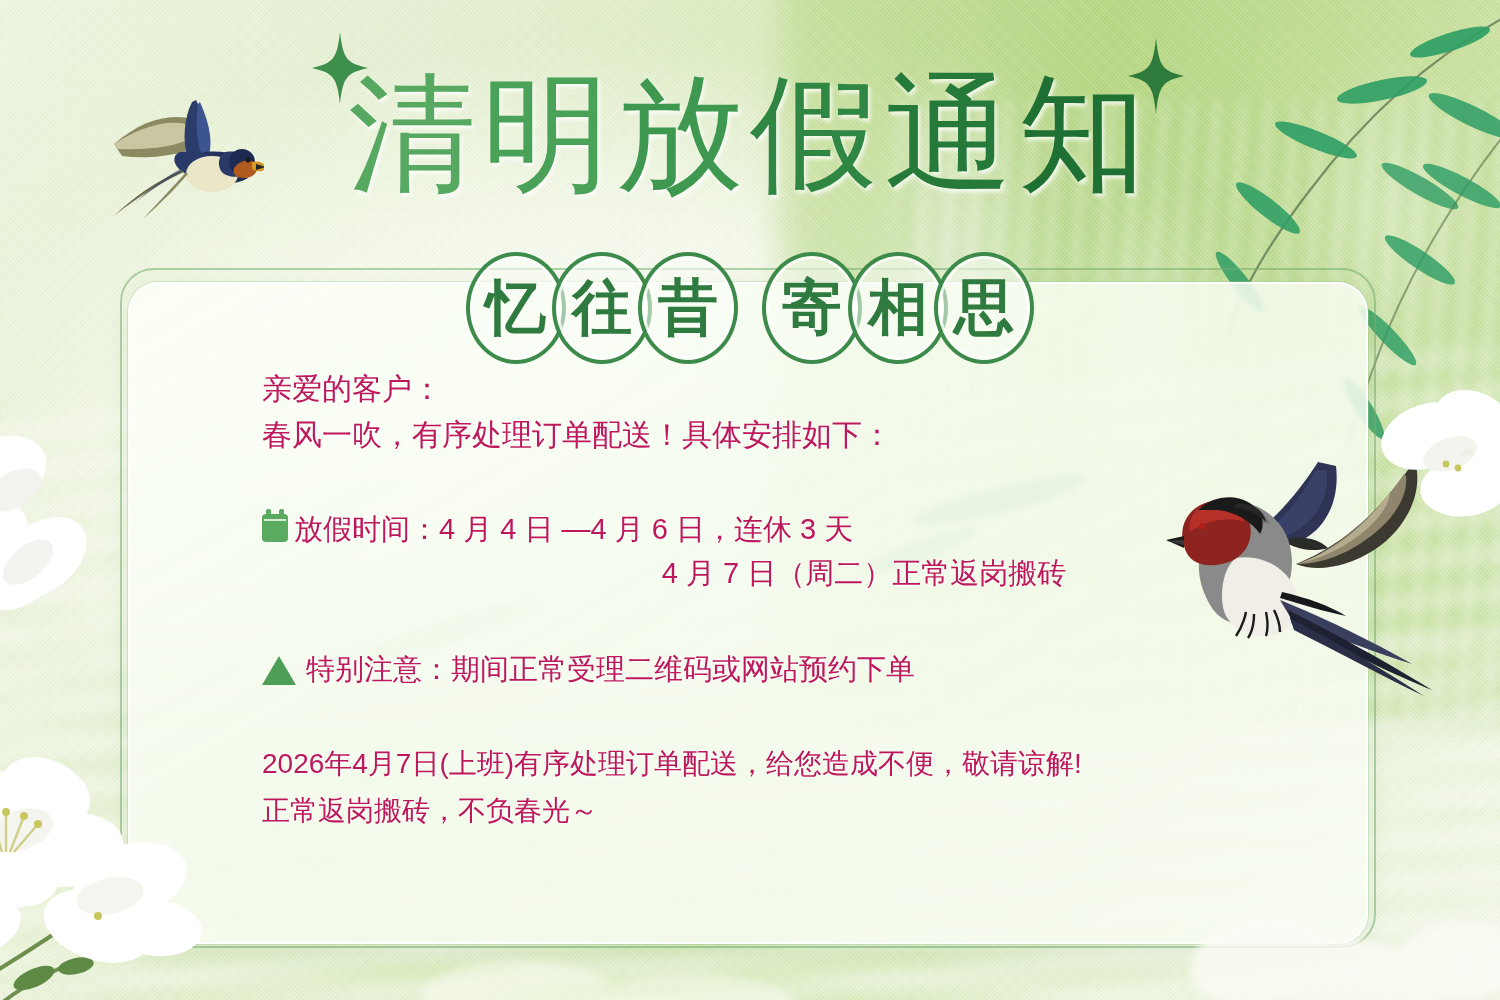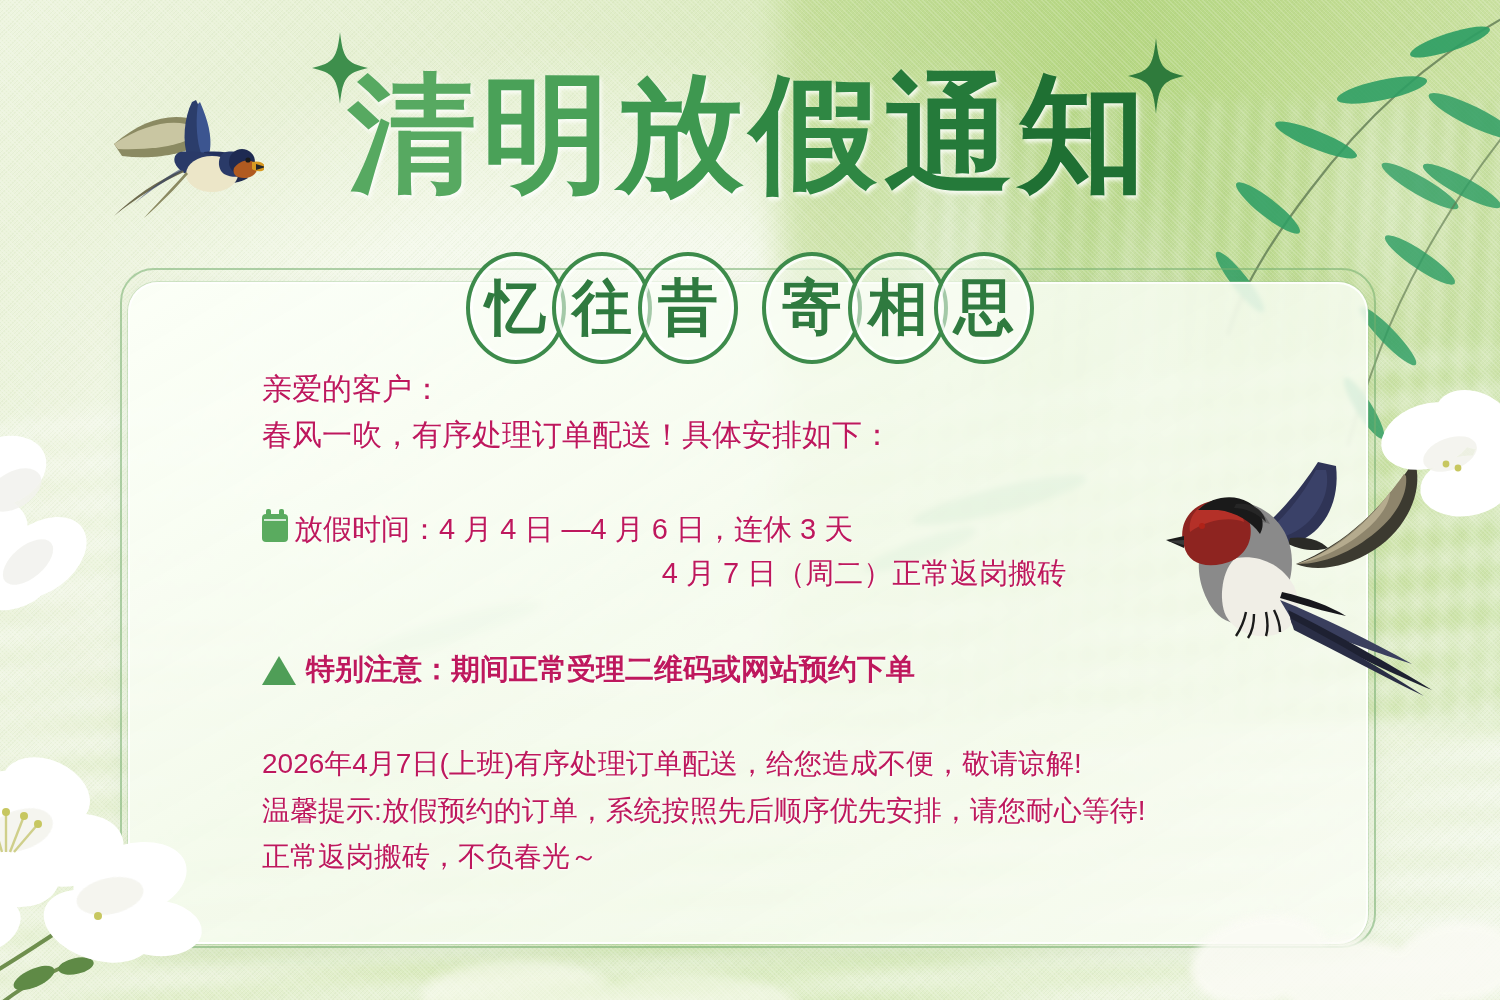--- a/index.html
+++ b/index.html
@@ -77,21 +77,21 @@
     backdrop-filter:blur(2px);
   }
 
   
   .willow{position:absolute;pointer-events:none;}
 
   
   .title{
     position:absolute;left:0;right:0;top:62px;text-align:center;
     font-family:"Liberation Serif","DejaVu Serif",serif;
-    font-weight:700;font-size:128px;letter-spacing:6px;line-height:1.15;
+    font-weight:400;font-size:128px;letter-spacing:6px;line-height:1.15;
     white-space:nowrap;
   }
   .title span{display:inline-block;text-shadow:2px 3px 4px rgba(255,255,255,.85);}
   .t1{color:#57a961;} .t2{color:#4aa158;} .t3{color:#3e9850;}
   .t4{color:#2f8743;} .t5{color:#257a3a;} .t6{color:#1f7033;}
 
   
   .subtitle{
     position:absolute;left:0;right:0;top:252px;
     display:flex;justify-content:center;align-items:center;gap:0px;
@@ -126,21 +126,21 @@
     content:"";position:absolute;top:-5px;width:5px;height:8px;background:#5aab5f;border-radius:2px;
   }
   .cal-icon:before{left:4px;} .cal-icon:after{right:4px;}
   .cal-icon i{position:absolute;left:2px;right:2px;top:5px;height:2px;background:rgba(255,255,255,.75);display:block;}
   .line2-indent{margin-left:204px;justify-content:center;}
   .tri-icon{
     width:0;height:0;flex:none;margin-top:9px;margin-right:10px;
     border-left:17px solid transparent;border-right:17px solid transparent;
     border-bottom:29px solid #4f9e57;
   }
-  .note-blk{margin-top:52px;font-weight:bold;}
+  .note-blk{margin-top:52px;}
   .foot{margin-top:50px;font-size:28px;line-height:1.66;}
   .foot div{white-space:nowrap;}
 
   
   .bird{position:absolute;}
 </style>
 </head>
 <body>
 
 <div class="poster">
@@ -229,21 +229,20 @@
       </div>
     </div>
 
     <div class="note-blk row">
       <span class="tri-icon"></span>
       <span>特别注意：期间正常受理二维码或网站预约下单</span>
     </div>
 
     <div class="foot">
       <div>2026年4月7日(上班)有序处理订单配送，给您造成不便，敬请谅解!</div>
-      <div>温馨提示:放假预约的订单，系统按照先后顺序优先安排，请您耐心等待!</div>
       <div>正常返岗搬砖，不负春光～</div>
     </div>
   </div>
 
   <svg class="bird" style="left:84px;top:56px;width:180px;height:165px;" viewBox="0 0 180 165">
     <g>
       <path d="M30 88 C56 66 80 58 104 62 C120 66 126 78 118 86 C104 98 70 104 38 100 Z" fill="#8b8a62"></path>
       <path d="M30 88 C58 70 82 64 102 68 C112 72 112 80 104 84 C86 92 56 94 34 93 Z" fill="#c9c6a2"></path>
       <path d="M112 44 C122 64 128 82 124 98 C120 110 108 112 104 102 C98 86 100 62 108 46 Z" fill="#2b3d6b"></path>
       <path d="M116 46 C124 64 128 80 126 94 C124 102 118 102 116 94 C112 80 112 60 114 48 Z" fill="#3c5590"></path>

